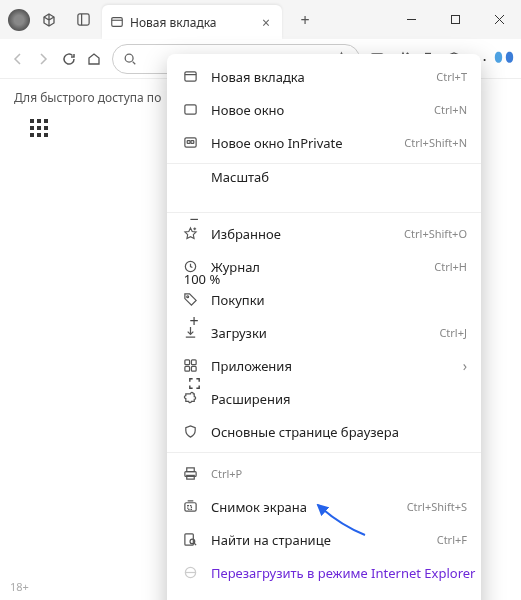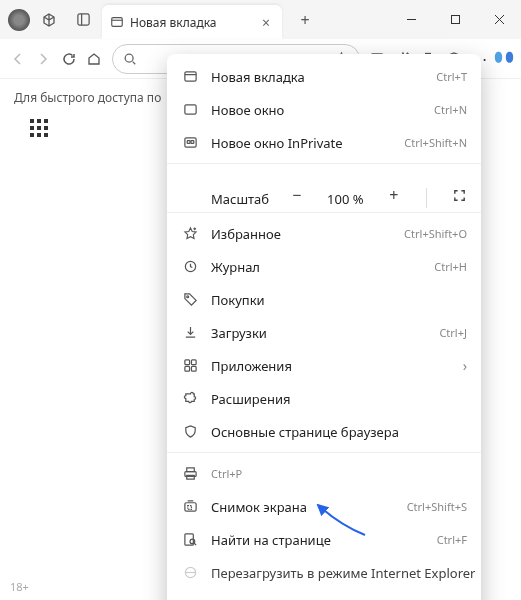--- a/index.html
+++ b/index.html
@@ -31,28 +31,28 @@
   .apps-grid span { background: #333; width: 4px; height: 4px; }
   .placeholder-card { position:absolute; left:200px; top:290px; text-align:center; font-size:11px; color:#444;}
   .placeholder-card .sq { width:30px; height:30px; background:#eee; border-radius:6px; margin:0 auto 4px; position:relative;}
   .placeholder-card .sq::after{content:"";position:absolute;left:6px;top:6px;width:10px;height:10px;background:linear-gradient(135deg,#e66,#55b);} 
   .search-pill { position:absolute; left:200px; top:240px; width:30px;height:30px;border-radius:15px;background:#f5f5f5;display:flex;align-items:center;justify-content:center;color:#666;}
   .age-label { position:absolute; left:10px; bottom:6px; font-size:11px; color:#aaa;}
 
   
   .menu { position: absolute; top: 54px; right: 40px; width: 314px; background: #fff; border-radius: 8px; box-shadow: 0 8px 24px rgba(0,0,0,.25); padding: 6px 0; z-index: 10; }
   .menu-row { height: 33px; display: flex; align-items: center; padding: 0 14px; gap: 12px; font-size: 13px; color: #222; position: relative; }
-  .menu-row.disabled { color: #404040; }
+  .menu-row.disabled { color: #6d28d9; }
   .menu-row .micon { width: 18px; height: 18px; display: flex; align-items: center; justify-content: center; color: #555; flex-shrink: 0; }
   .menu-row.disabled .micon { color: #ccc; }
   .menu-row .label { flex: 1; white-space: nowrap; }
   .menu-row .shortcut { font-size: 11px; color: #888; text-align: center; }
   .menu-row .chev { color: #888; font-size: 14px; }
   .menu-sep { height: 1px; background: #eee; margin: 4px 0; }
-  .zoom-row { height: 40px; padding: 0 14px; display: flex; align-items: flex-end; gap: 22px; }
+  .zoom-row { height: 40px; padding: 0 14px; display: flex; align-items: flex-start; gap: 22px; flex-direction: column; }
   .zoom-row .label { flex: 1; font-size: 13px; color: #222; padding-left: 30px; }
   .zoom-btn { width: 26px; height: 26px; display: flex; align-items: center; justify-content: center; color: #444; font-size: 16px; }
   .zoom-val { font-size: 13px; color: #222; min-width: 42px; text-align: center; margin-top: 18px; }
   .zoom-divider { width: 1px; height: 20px; background: #ddd; margin: 0 4px; }
 
   
   .arrow { position: absolute; left: 310px; top: 500px; z-index: 20; pointer-events: none; }
 
   svg { display: block; }
 </style>

